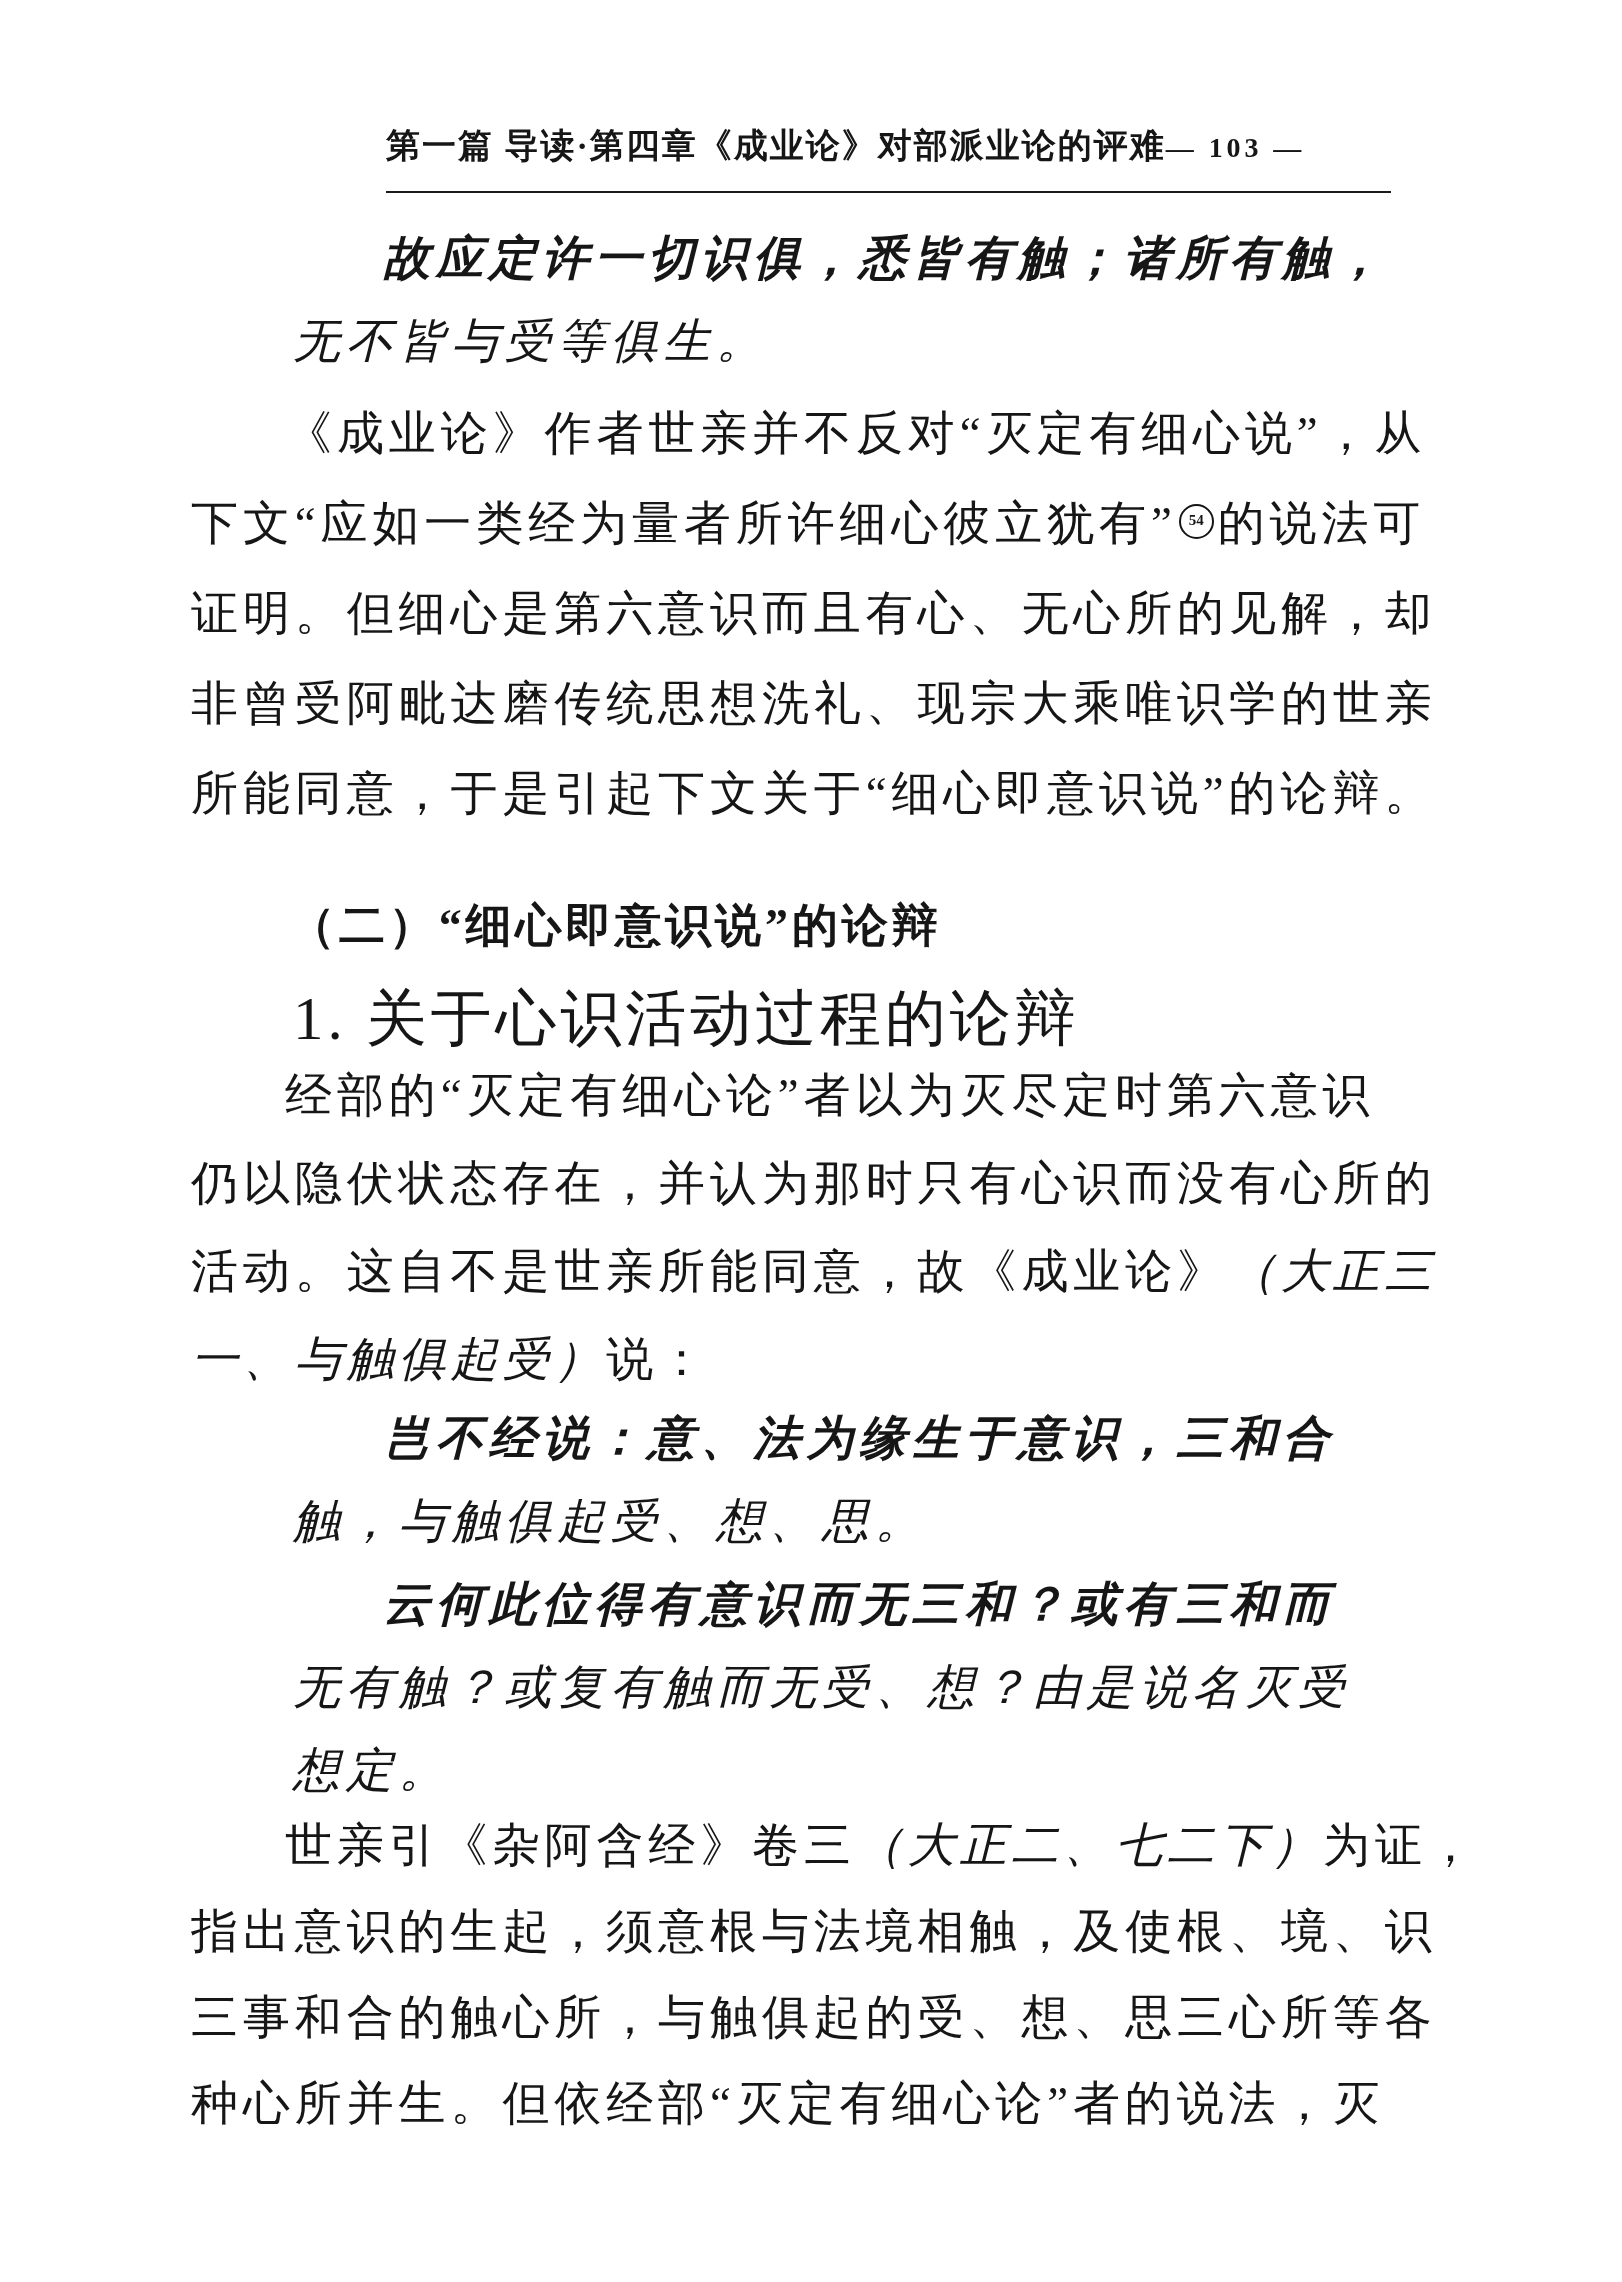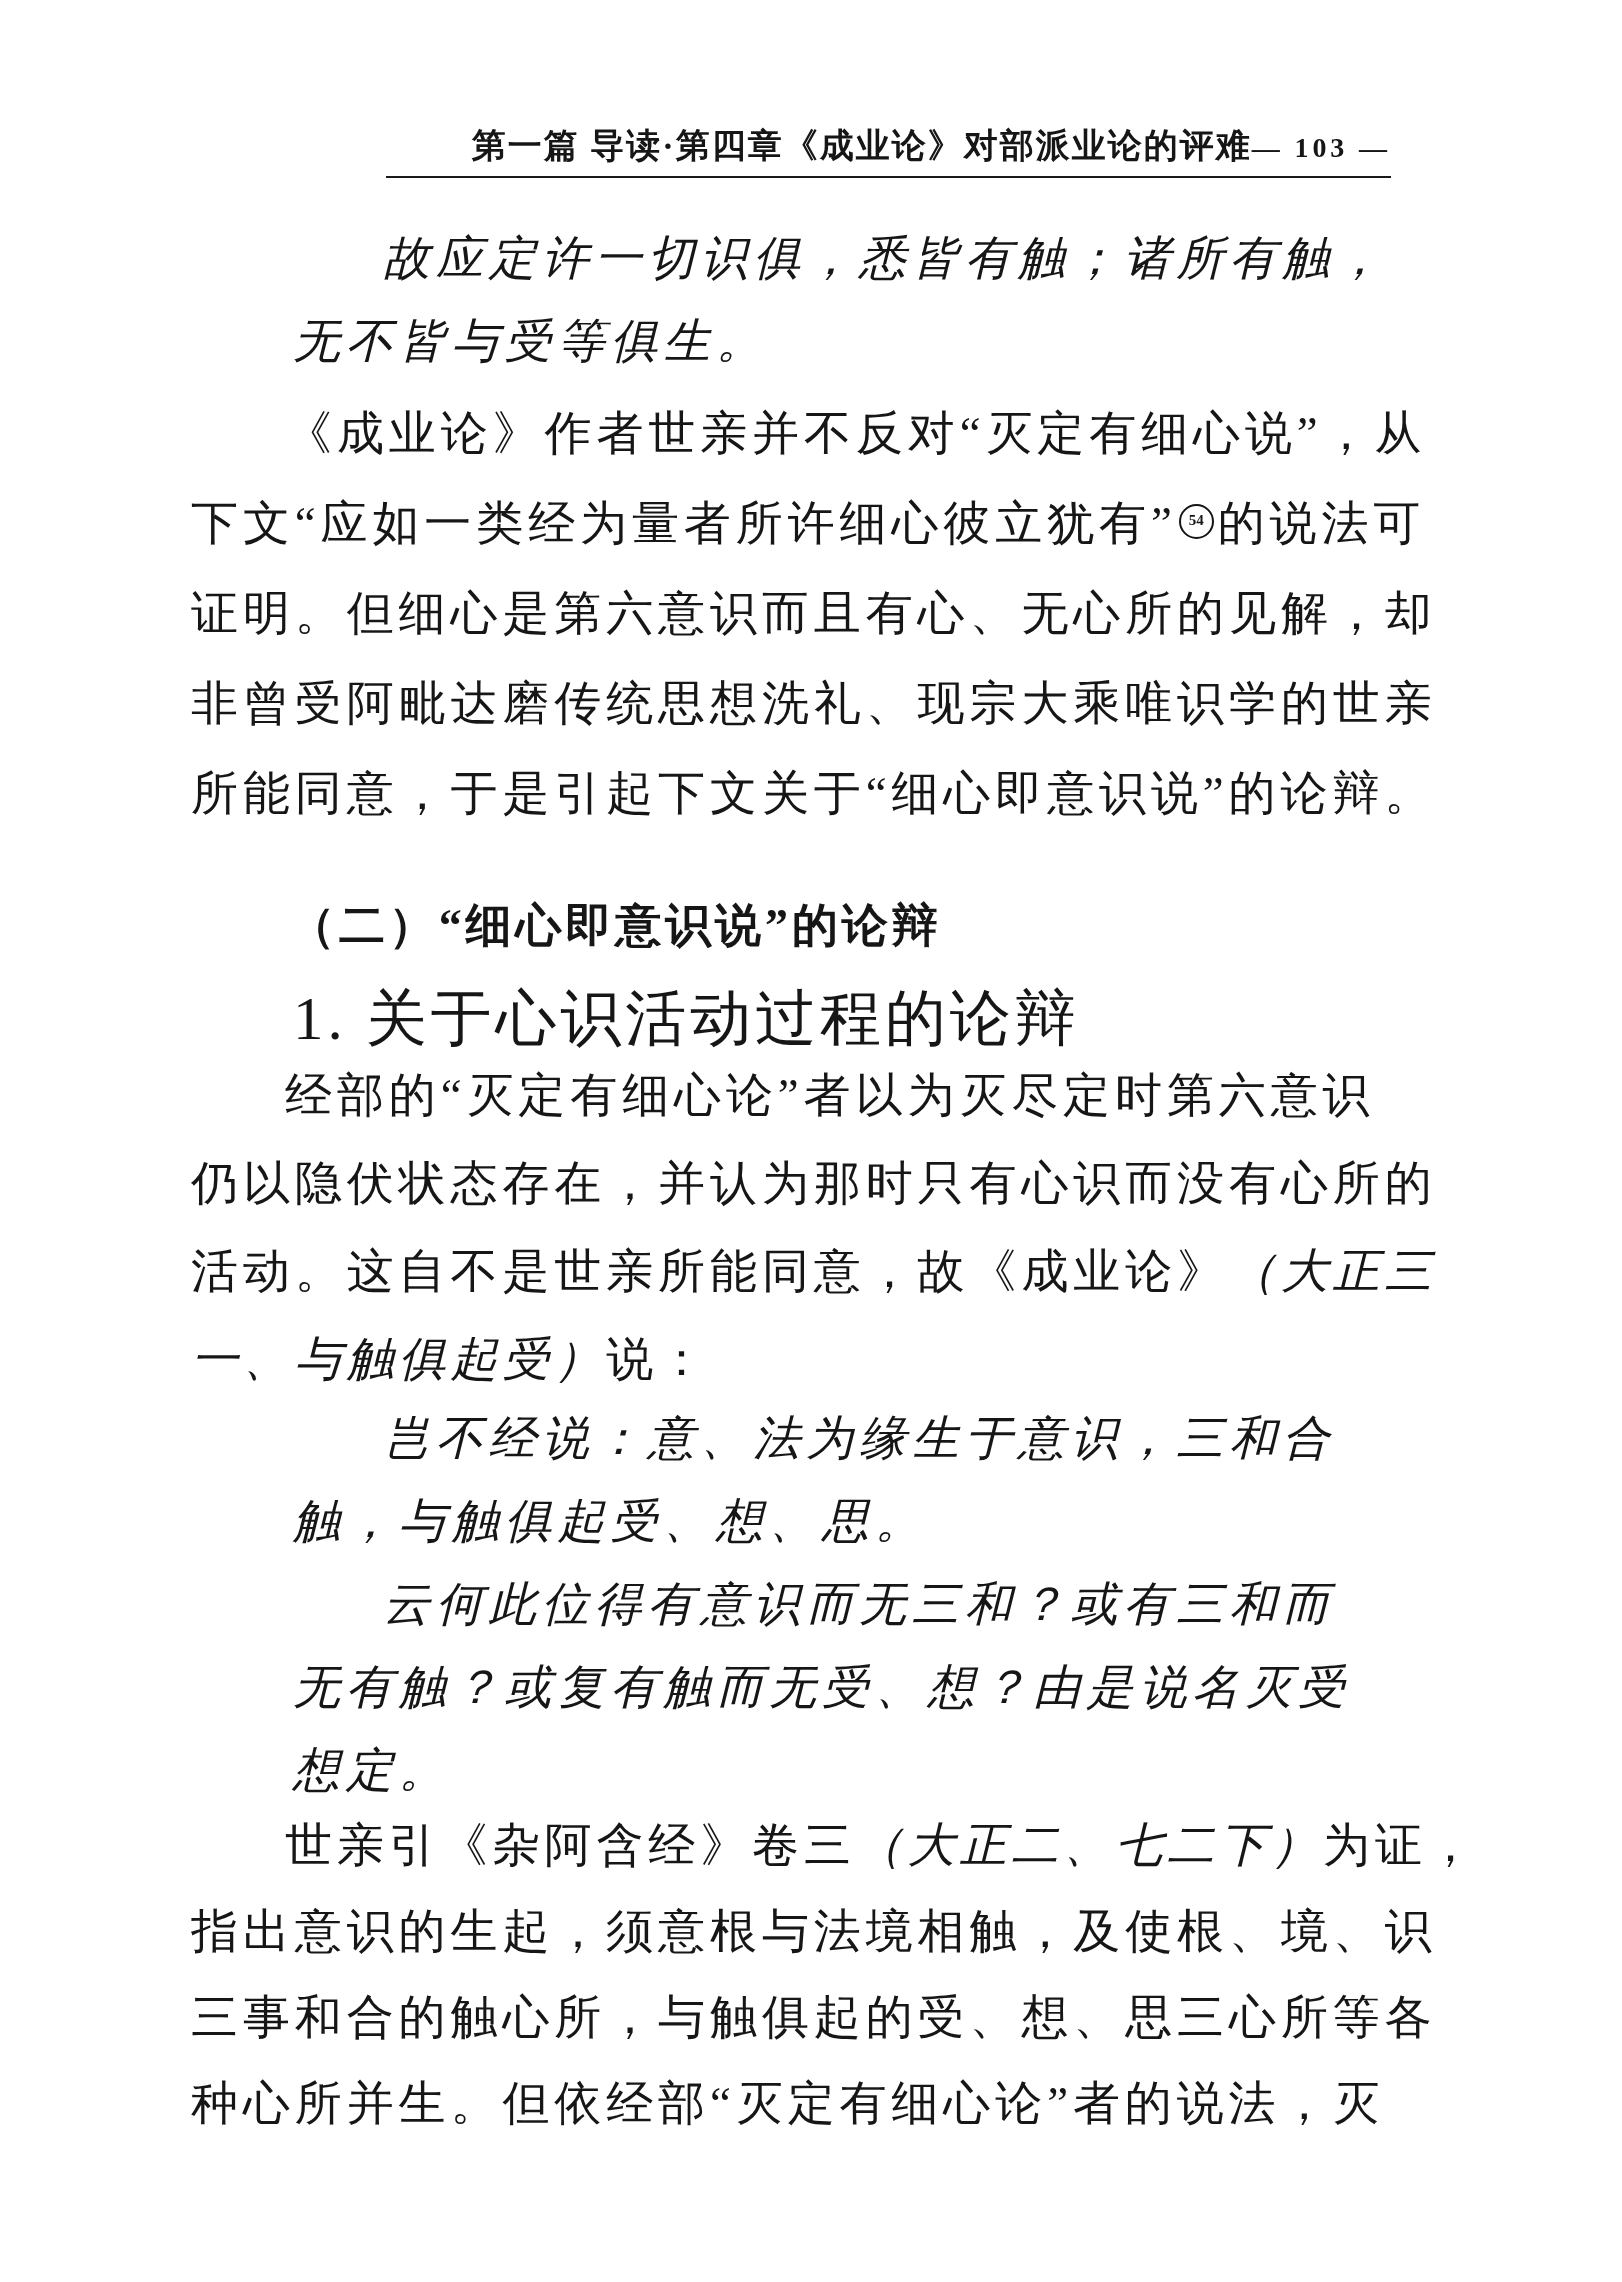--- a/index.html
+++ b/index.html
@@ -16,27 +16,27 @@
     font-family: "Liberation Serif", "DejaVu Serif", serif;
     overflow: hidden;
   }
   
   .running-head {
     position: absolute;
     left: 386px;
     top: 123px;
     width: 1005px;
     display: flex;
-    justify-content: flex-end;
+    justify-content: flex-start;
     align-items: baseline;
     font-weight: bold;
     font-size: 34px;
     letter-spacing: 2px;
     border-bottom: 2.9px solid #1a1a1a;
-    padding-bottom: 7px;
+    padding-bottom: 22px;
     white-space: nowrap;
   }
   .running-head .pageno {
     font-size: 28px;
     letter-spacing: 3.9px;
   }
   
   .line { white-space: nowrap; }
   .para {
     position: absolute;
@@ -53,21 +53,21 @@
   .quote {
     position: absolute;
     font-style: italic;
     font-size: 47px;
     letter-spacing: 5.9px;
     line-height: 83px;
     width: 1122px;
   }
   .quote1 { left: 293px; top: 217px; }
   .quote2 { left: 293px; top: 1397px; }
-  .q-indent { text-indent: 90px; }
+  .q-indent { text-indent: 90px; font-weight: bold; }
   .kai { font-style: italic; }
   
   .heading {
     position: absolute;
     left: 289px;
     top: 895px;
     font-size: 46px;
     font-weight: bold;
     letter-spacing: 3.9px;
     white-space: nowrap;

